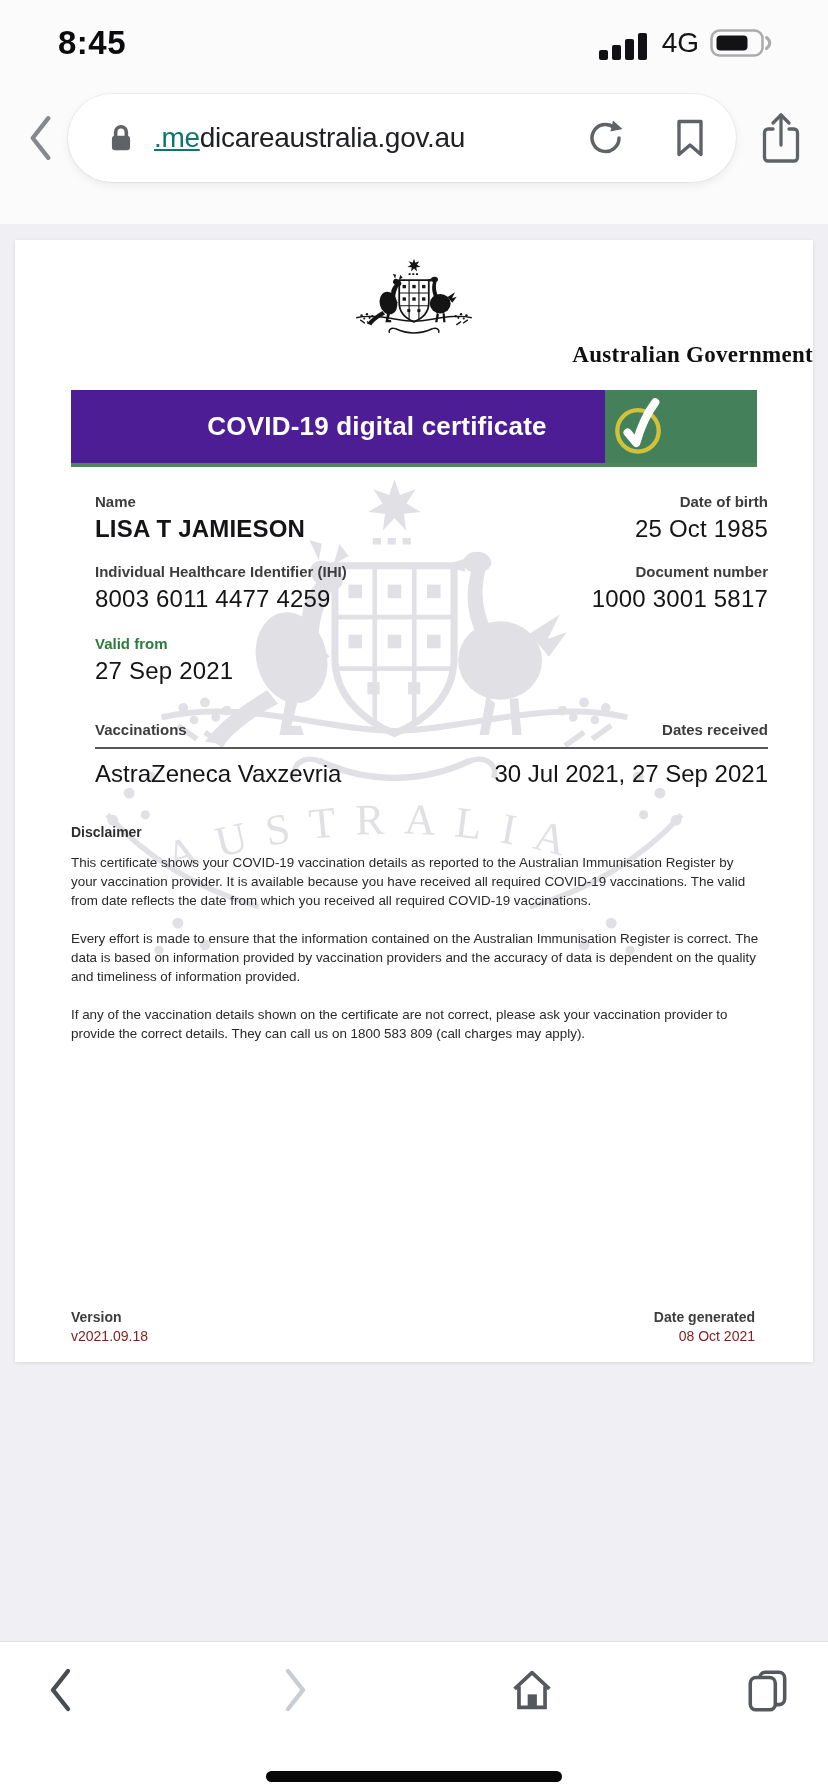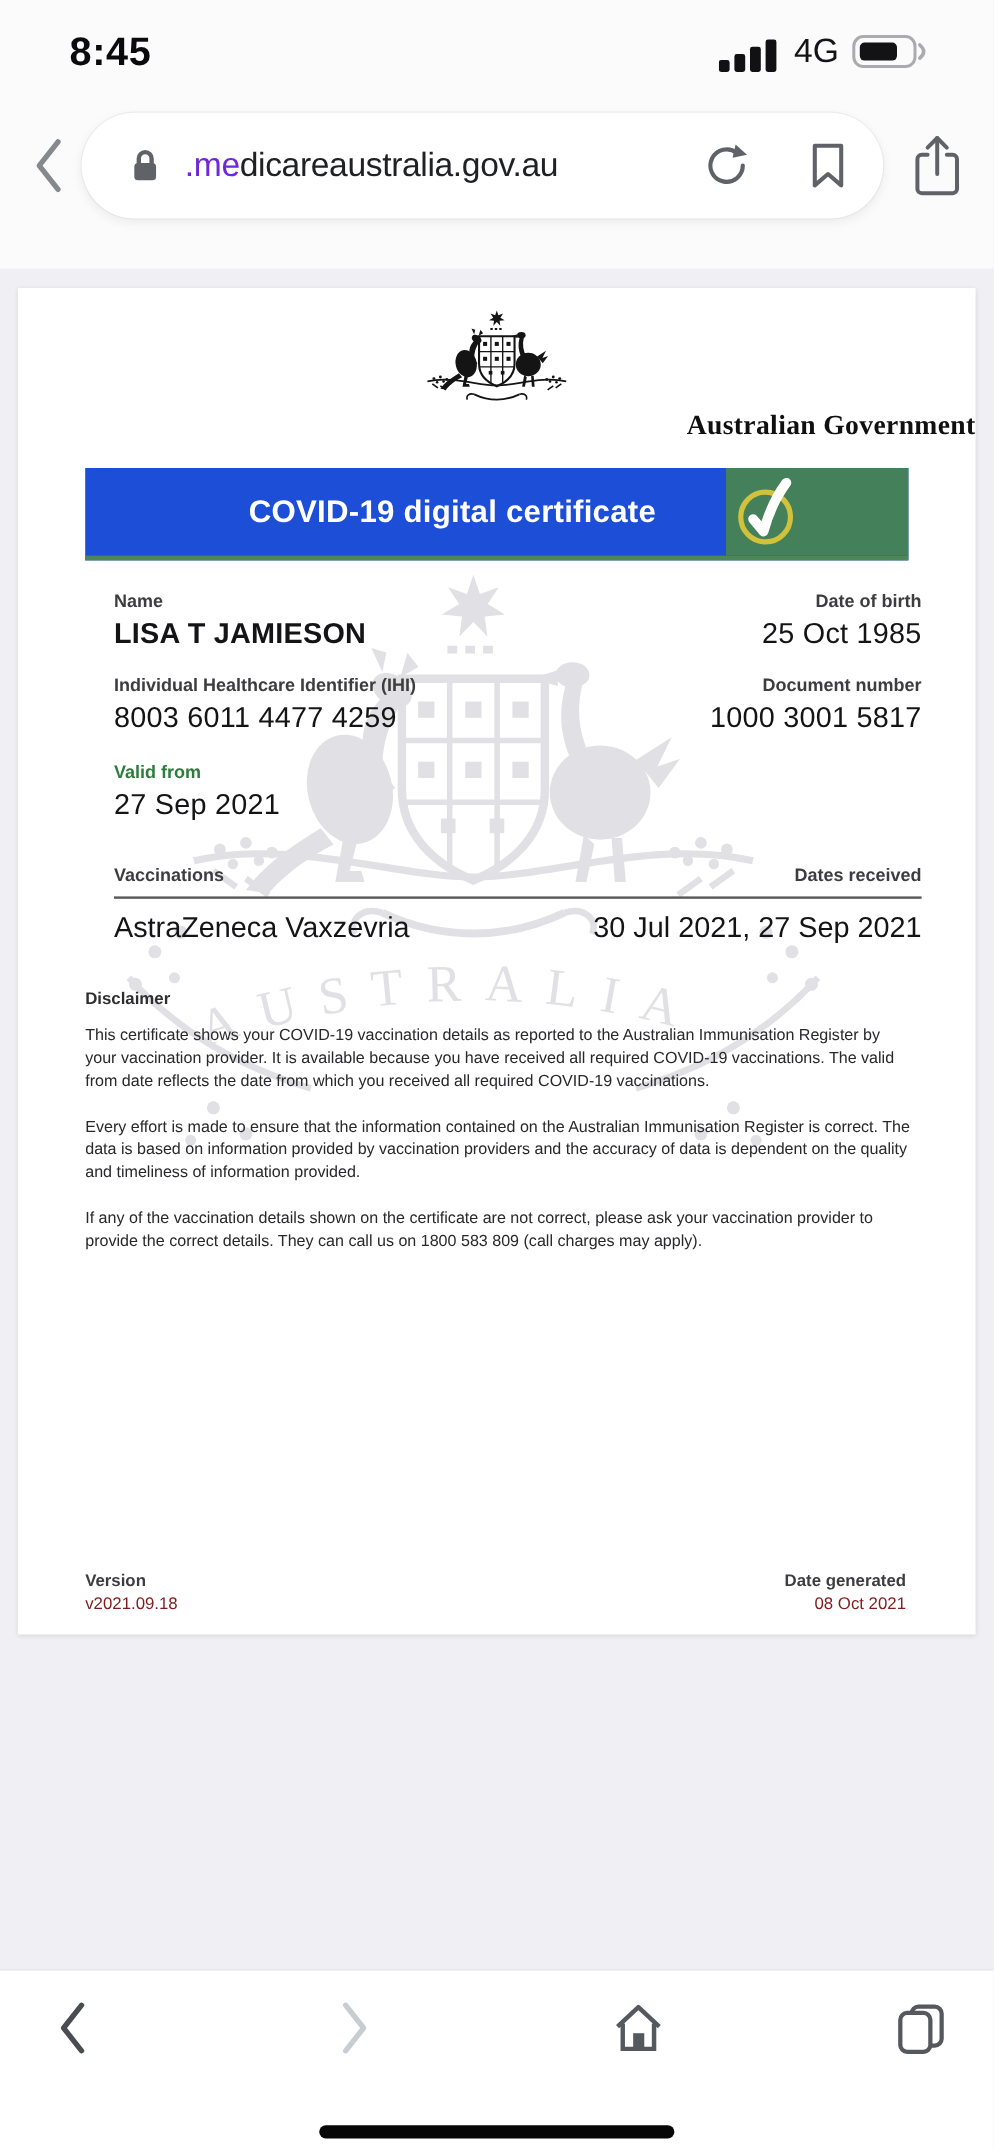--- a/index.html
+++ b/index.html
@@ -12,39 +12,39 @@
   .status-bar { display:flex; align-items:center; padding:24px 52px 0 58px; }
   .status-time { font-size:33px; font-weight:700; color:#0b0b0d; letter-spacing:.5px; }
   .status-right { margin-left:auto; display:flex; align-items:center; gap:11px; }
   .network-label { font-size:28px; color:#141416; }
   .url-row { position:absolute; top:94px; left:0; right:0; height:88px; display:flex; align-items:center; padding:0 18px 0 26px; }
   .back-chevron { flex:0 0 auto; margin-right:14px; }
   .url-pill { flex:1 1 auto; height:88px; background:#ffffff; border-radius:44px;
               box-shadow:0 0 0 1px rgba(0,0,0,0.045), 0 3px 10px rgba(0,0,0,0.07);
               display:flex; align-items:center; padding:0 30px 0 40px; }
   .url-text { font-size:28px; color:#202124; margin-left:20px; white-space:nowrap; letter-spacing:-.3px; }
-  .url-faded { color:#6d28d9; }
+  .url-faded { color:#0f766e;text-decoration:underline; }
   .pill-spacer { flex:1; }
   .pill-icon { flex:0 0 auto; }
   .bookmark-wrap { margin-left:48px; }
   .share-wrap { flex:0 0 auto; margin-left:22px; margin-right:6px; }
 
   
   .page-area { position:absolute; top:224px; left:0; right:0; bottom:151px; background:#f0f0f4; }
   .cert-card { position:relative; margin:16px 15px 0 15px; width:798px; height:1122px; background:#ffffff;
                box-shadow:0 1px 4px rgba(0,0,0,0.10); overflow:hidden; }
   .cert-card > * { position:relative; z-index:1; }
   .watermark { position:absolute; z-index:0 !important; top:228px; left:50%; transform:translateX(-53%);
                width:650px; color:#e1e1e5; pointer-events:none; }
 
   .crest-top { display:block; margin:16px auto 0; width:162px; color:#141414; }
   .gov-title { text-align:right; font-family:"Liberation Serif", serif; font-weight:700;
                font-size:23px; color:#101010; margin-top:4px; letter-spacing:.3px; }
 
-  .banner { margin:22px 56px 0 56px; height:77px; background:#1d4ed8; display:flex; align-items:stretch;
+  .banner { margin:22px 56px 0 56px; height:77px; background:#4c1d95; display:flex; align-items:stretch;
             border-bottom:4px solid #4c8659; }
   .banner-title { flex:1; display:flex; align-items:center; justify-content:center; padding-left:78px;
                   color:#ffffff; font-weight:700; font-size:26px; letter-spacing:.2px; }
   .banner-check-panel { width:152px; background:#44815a; display:flex; align-items:center; }
   .check-icon { width:52px; margin-left:7px; }
 
   .statement { margin-top:36px; text-align:center; font-size:20px; color:#1c1c1e; }
 
   .details { margin:26px 45px 0 80px; }
   .detail-row { display:flex; justify-content:space-between; }

